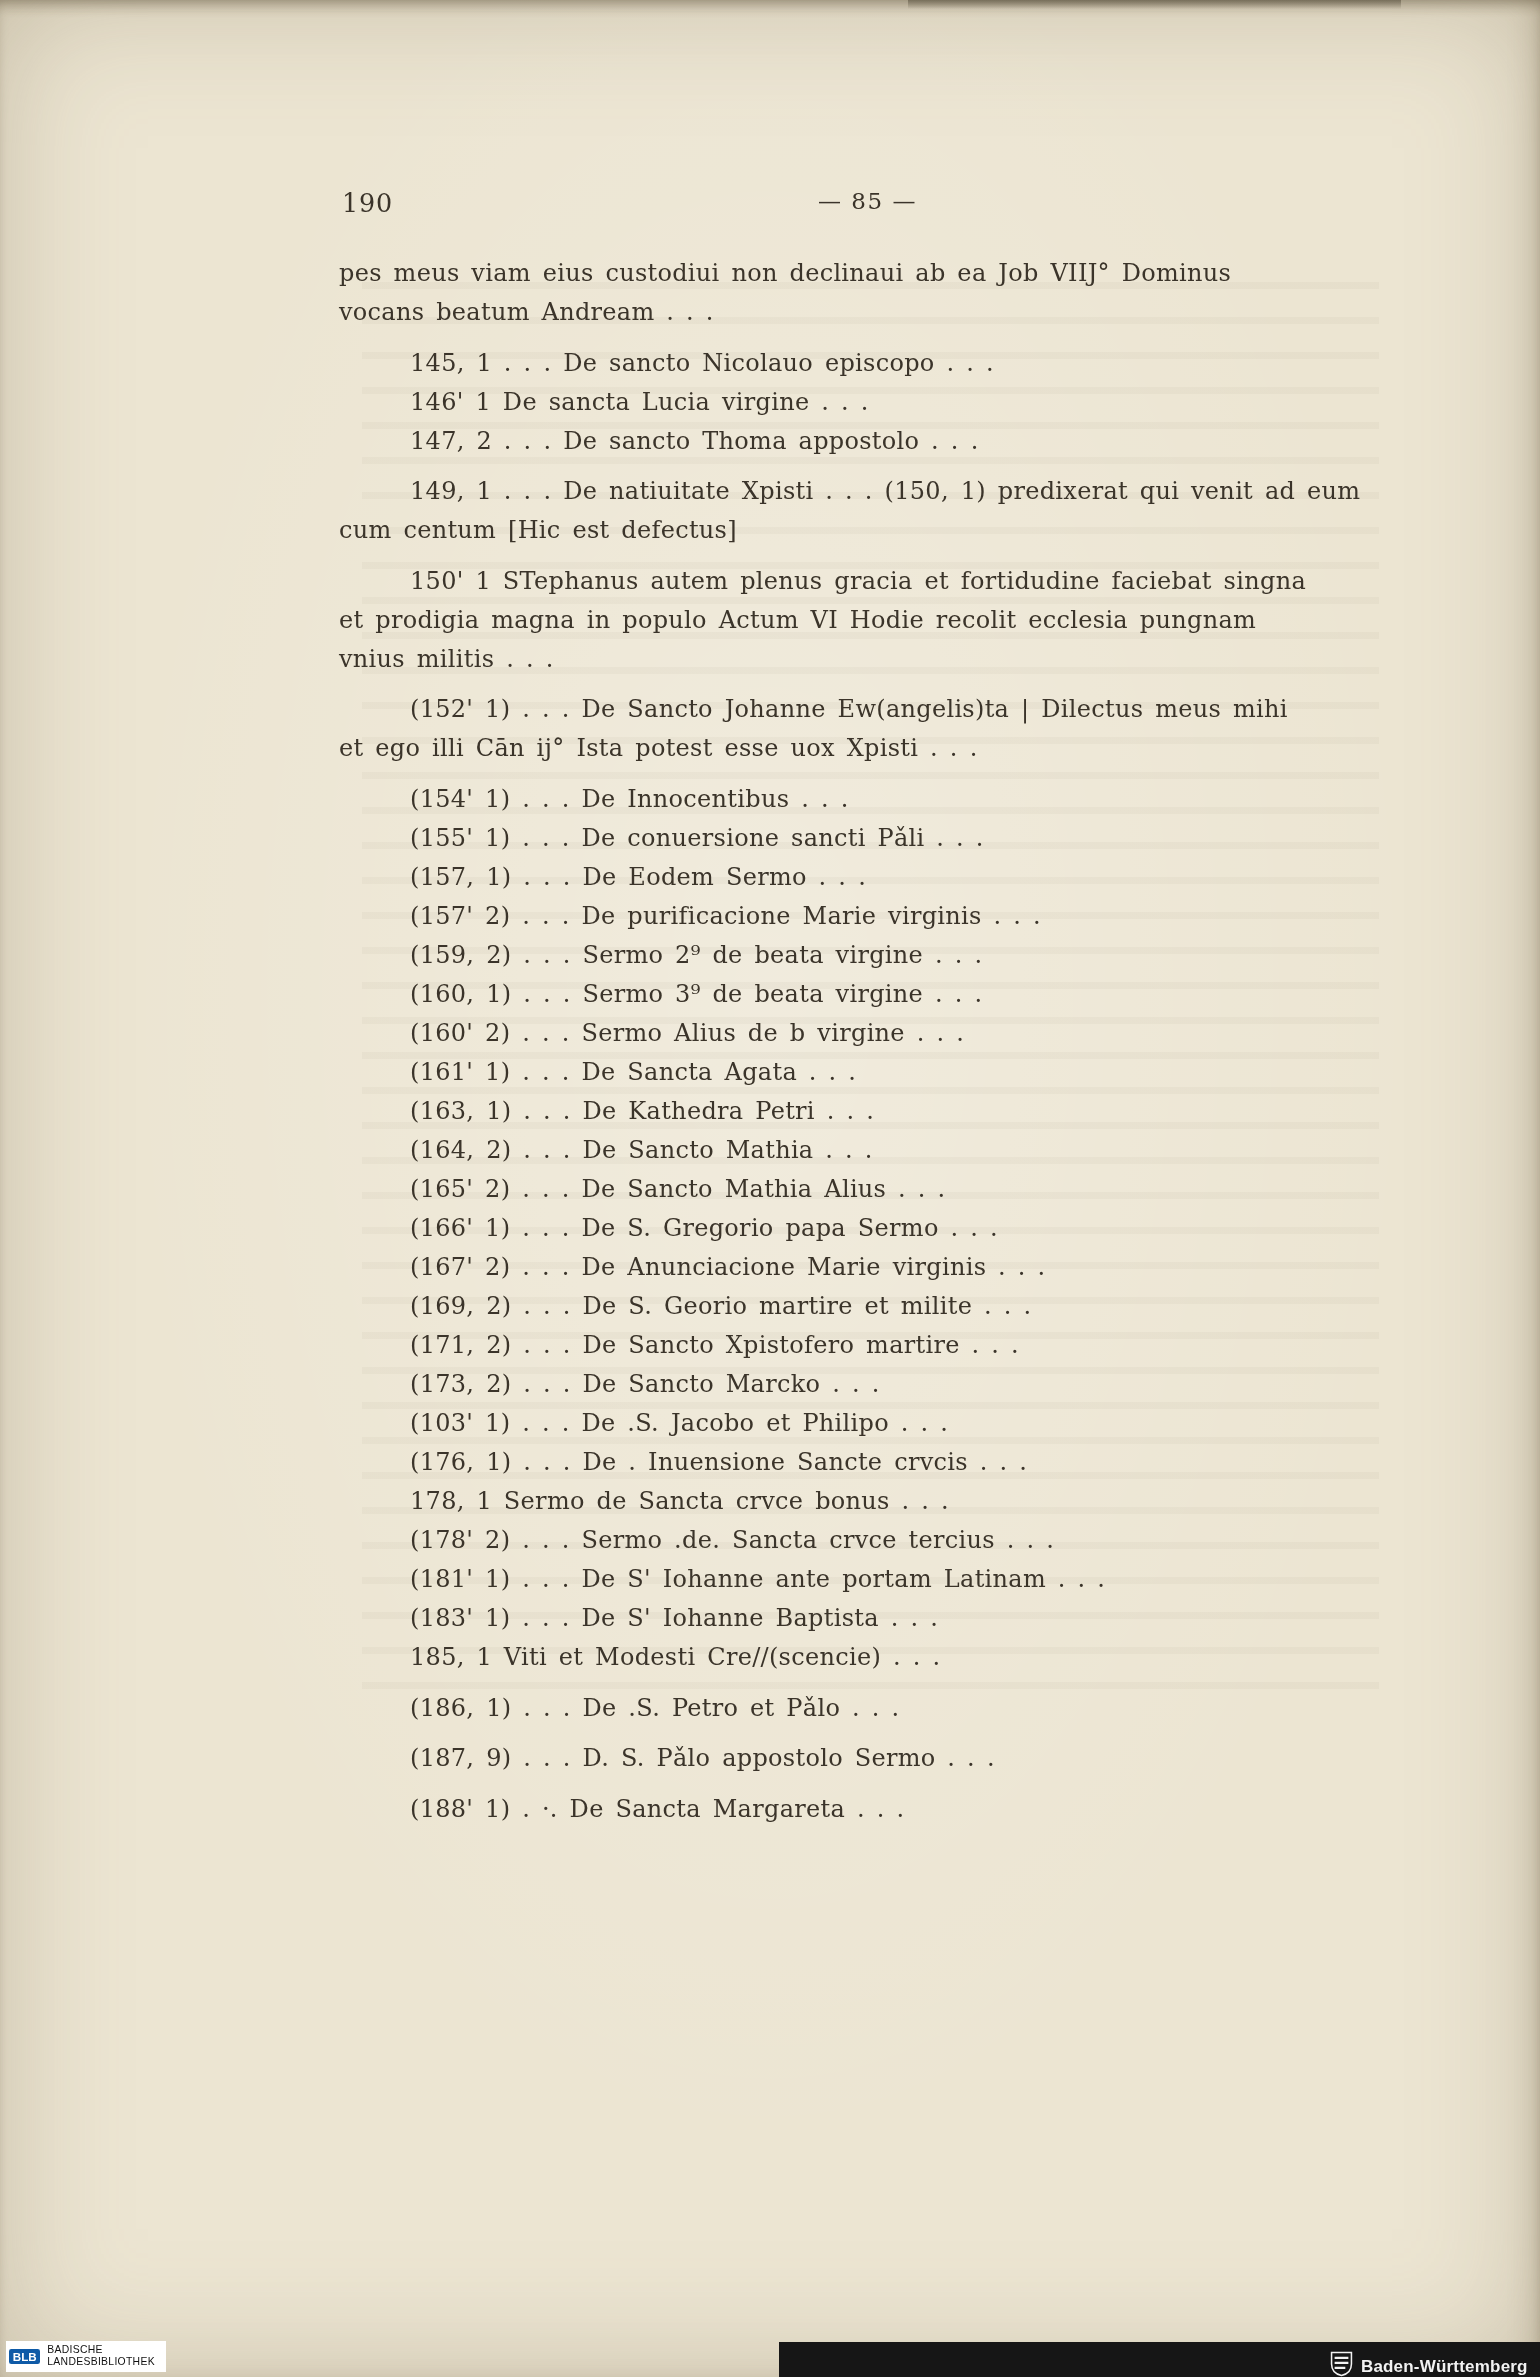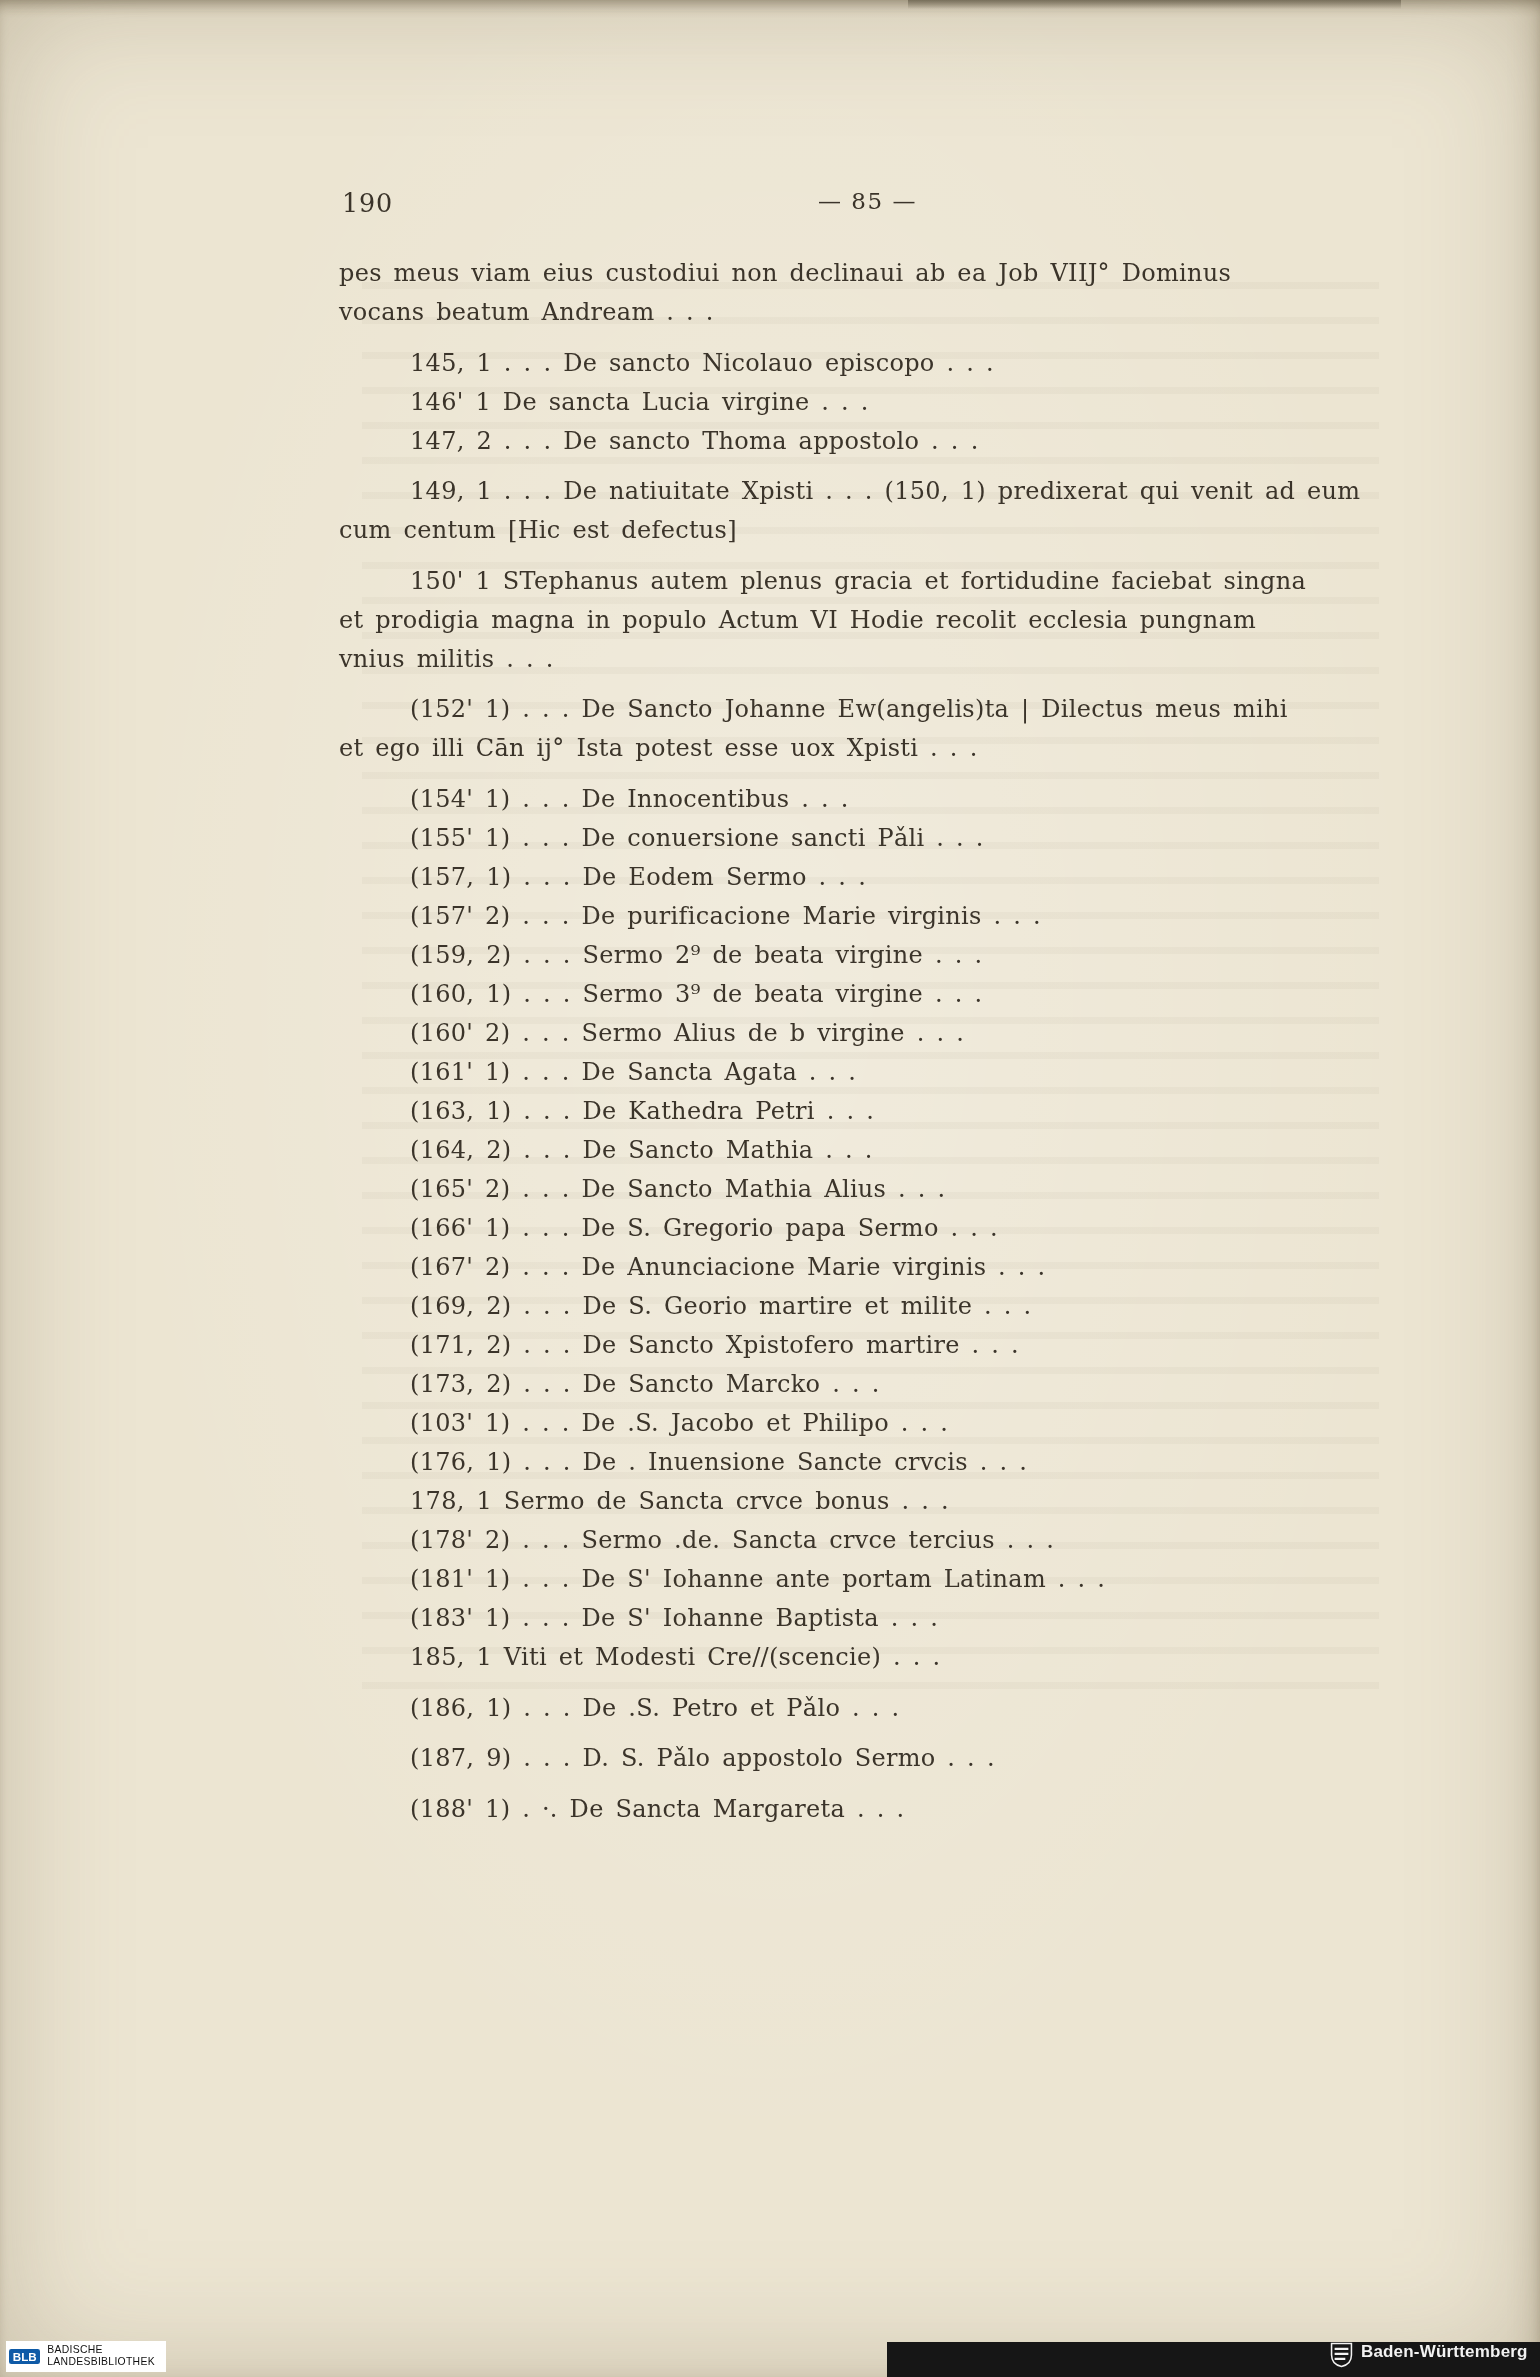--- a/index.html
+++ b/index.html
@@ -88,23 +88,23 @@
     font-family: "Liberation Sans", sans-serif;
     font-weight: normal;
     font-size: 10.4px;
     line-height: 12.3px;
     color: #111111;
     letter-spacing: 0.3px;
     text-transform: uppercase;
   }
   .bw-bar {
     position: absolute; right: 0; bottom: 0;
-    width: 653px; height: 35px;
+    width: 761px; height: 35px;
     background: #161616;
-    display: flex; align-items: flex-start; justify-content: flex-end;
+    display: flex; align-items: flex-end; justify-content: flex-end;
     gap: 7.7px;
     padding-right: 12.3px;
     box-sizing: border-box;
   }
   .bw-label {
     font-family: "Liberation Sans", sans-serif;
     font-weight: 600;
     font-size: 17px;
     color: #f2f2f2;
     letter-spacing: 0.2px;

